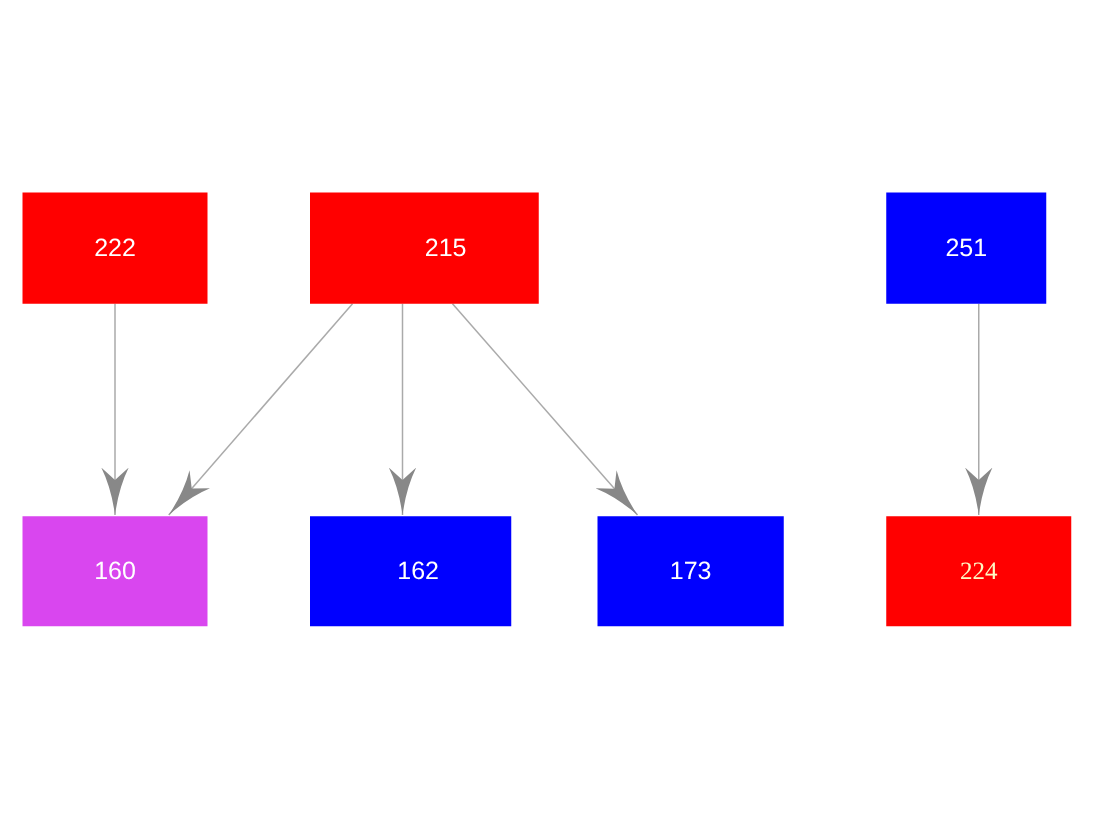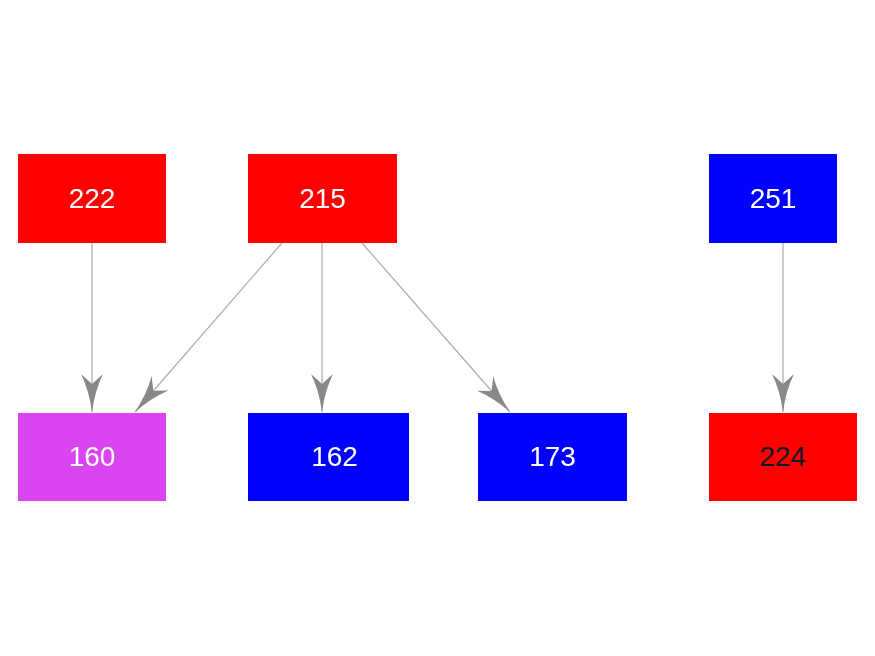--- a/index.html
+++ b/index.html
@@ -22,21 +22,21 @@
     width: 875px;
     height: 656px;
     pointer-events: none;
   }
   .graph-node {
     position: absolute;
     display: flex;
     align-items: center;
     justify-content: center;
     color: #ffffff;
-    font-size: 28px;
+    font-size: 20px;
     line-height: 1;
     user-select: none;
     text-align: center;
   }
 </style>
 </head>
 <body>
 
 <div class="canvas">
   <svg class="edges-layer" width="875" height="656" viewBox="0 0 875 656" xmlns="http://www.w3.org/2000/svg">
@@ -50,32 +50,32 @@
         <line x1="282" y1="243" x2="135" y2="412" stroke="#aaaaaa" stroke-width="1.2" marker-end="url(#dart)"></line>
         <line x1="322" y1="243" x2="322" y2="412" stroke="#aaaaaa" stroke-width="1.2" marker-end="url(#dart)"></line>
         <line x1="362" y1="243" x2="510" y2="412" stroke="#aaaaaa" stroke-width="1.2" marker-end="url(#dart)"></line>
         <line x1="783" y1="243" x2="783" y2="412" stroke="#aaaaaa" stroke-width="1.2" marker-end="url(#dart)"></line>
       </g>
   </svg>
   <div id="node-layer">
       <div class="graph-node" style="left: 18px; top: 154px; width: 148px; height: 89px; background: rgb(255, 0, 0); color: rgb(255, 255, 255);">
         <span>222</span>
       </div>
-      <div class="graph-node" style="left: 248px; top: 154px; width: 149px; height: 89px; background: rgb(255, 0, 0); color: rgb(255, 255, 255);">
+      <div class="graph-node" style="left: 248px; top: 154px; width: 149px; height: 89px; background: rgb(255, 0, 0); color: rgb(255, 255, 255); padding-left: 34px;">
         <span>215</span>
       </div>
       <div class="graph-node" style="left: 709px; top: 154px; width: 128px; height: 89px; background: rgb(0, 0, 255); color: rgb(255, 255, 255);">
         <span>251</span>
       </div>
       <div class="graph-node" style="left: 18px; top: 413px; width: 148px; height: 88px; background: #d946ef; color: rgb(255, 255, 255);">
         <span>160</span>
       </div>
       <div class="graph-node" style="left: 248px; top: 413px; width: 149px; height: 88px; background: rgb(0, 0, 255); color: rgb(255, 255, 255); padding-left: 12px;">
         <span>162</span>
       </div>
       <div class="graph-node" style="left: 478px; top: 413px; width: 149px; height: 88px; background: rgb(0, 0, 255); color: rgb(255, 255, 255);">
         <span>173</span>
       </div>
-      <div class="graph-node" style="left: 709px; top: 413px; width: 148px; height: 88px; background: rgb(255, 0, 0); color: #0f172a;">
+      <div class="graph-node" style="left: 709px; top: 413px; width: 148px; height: 88px; background: rgb(255, 0, 0); color: #fef9c3; font-family: Liberation Serif, serif;">
         <span>224</span>
       </div>
     </div>
 </div>
 
 </body></html>

